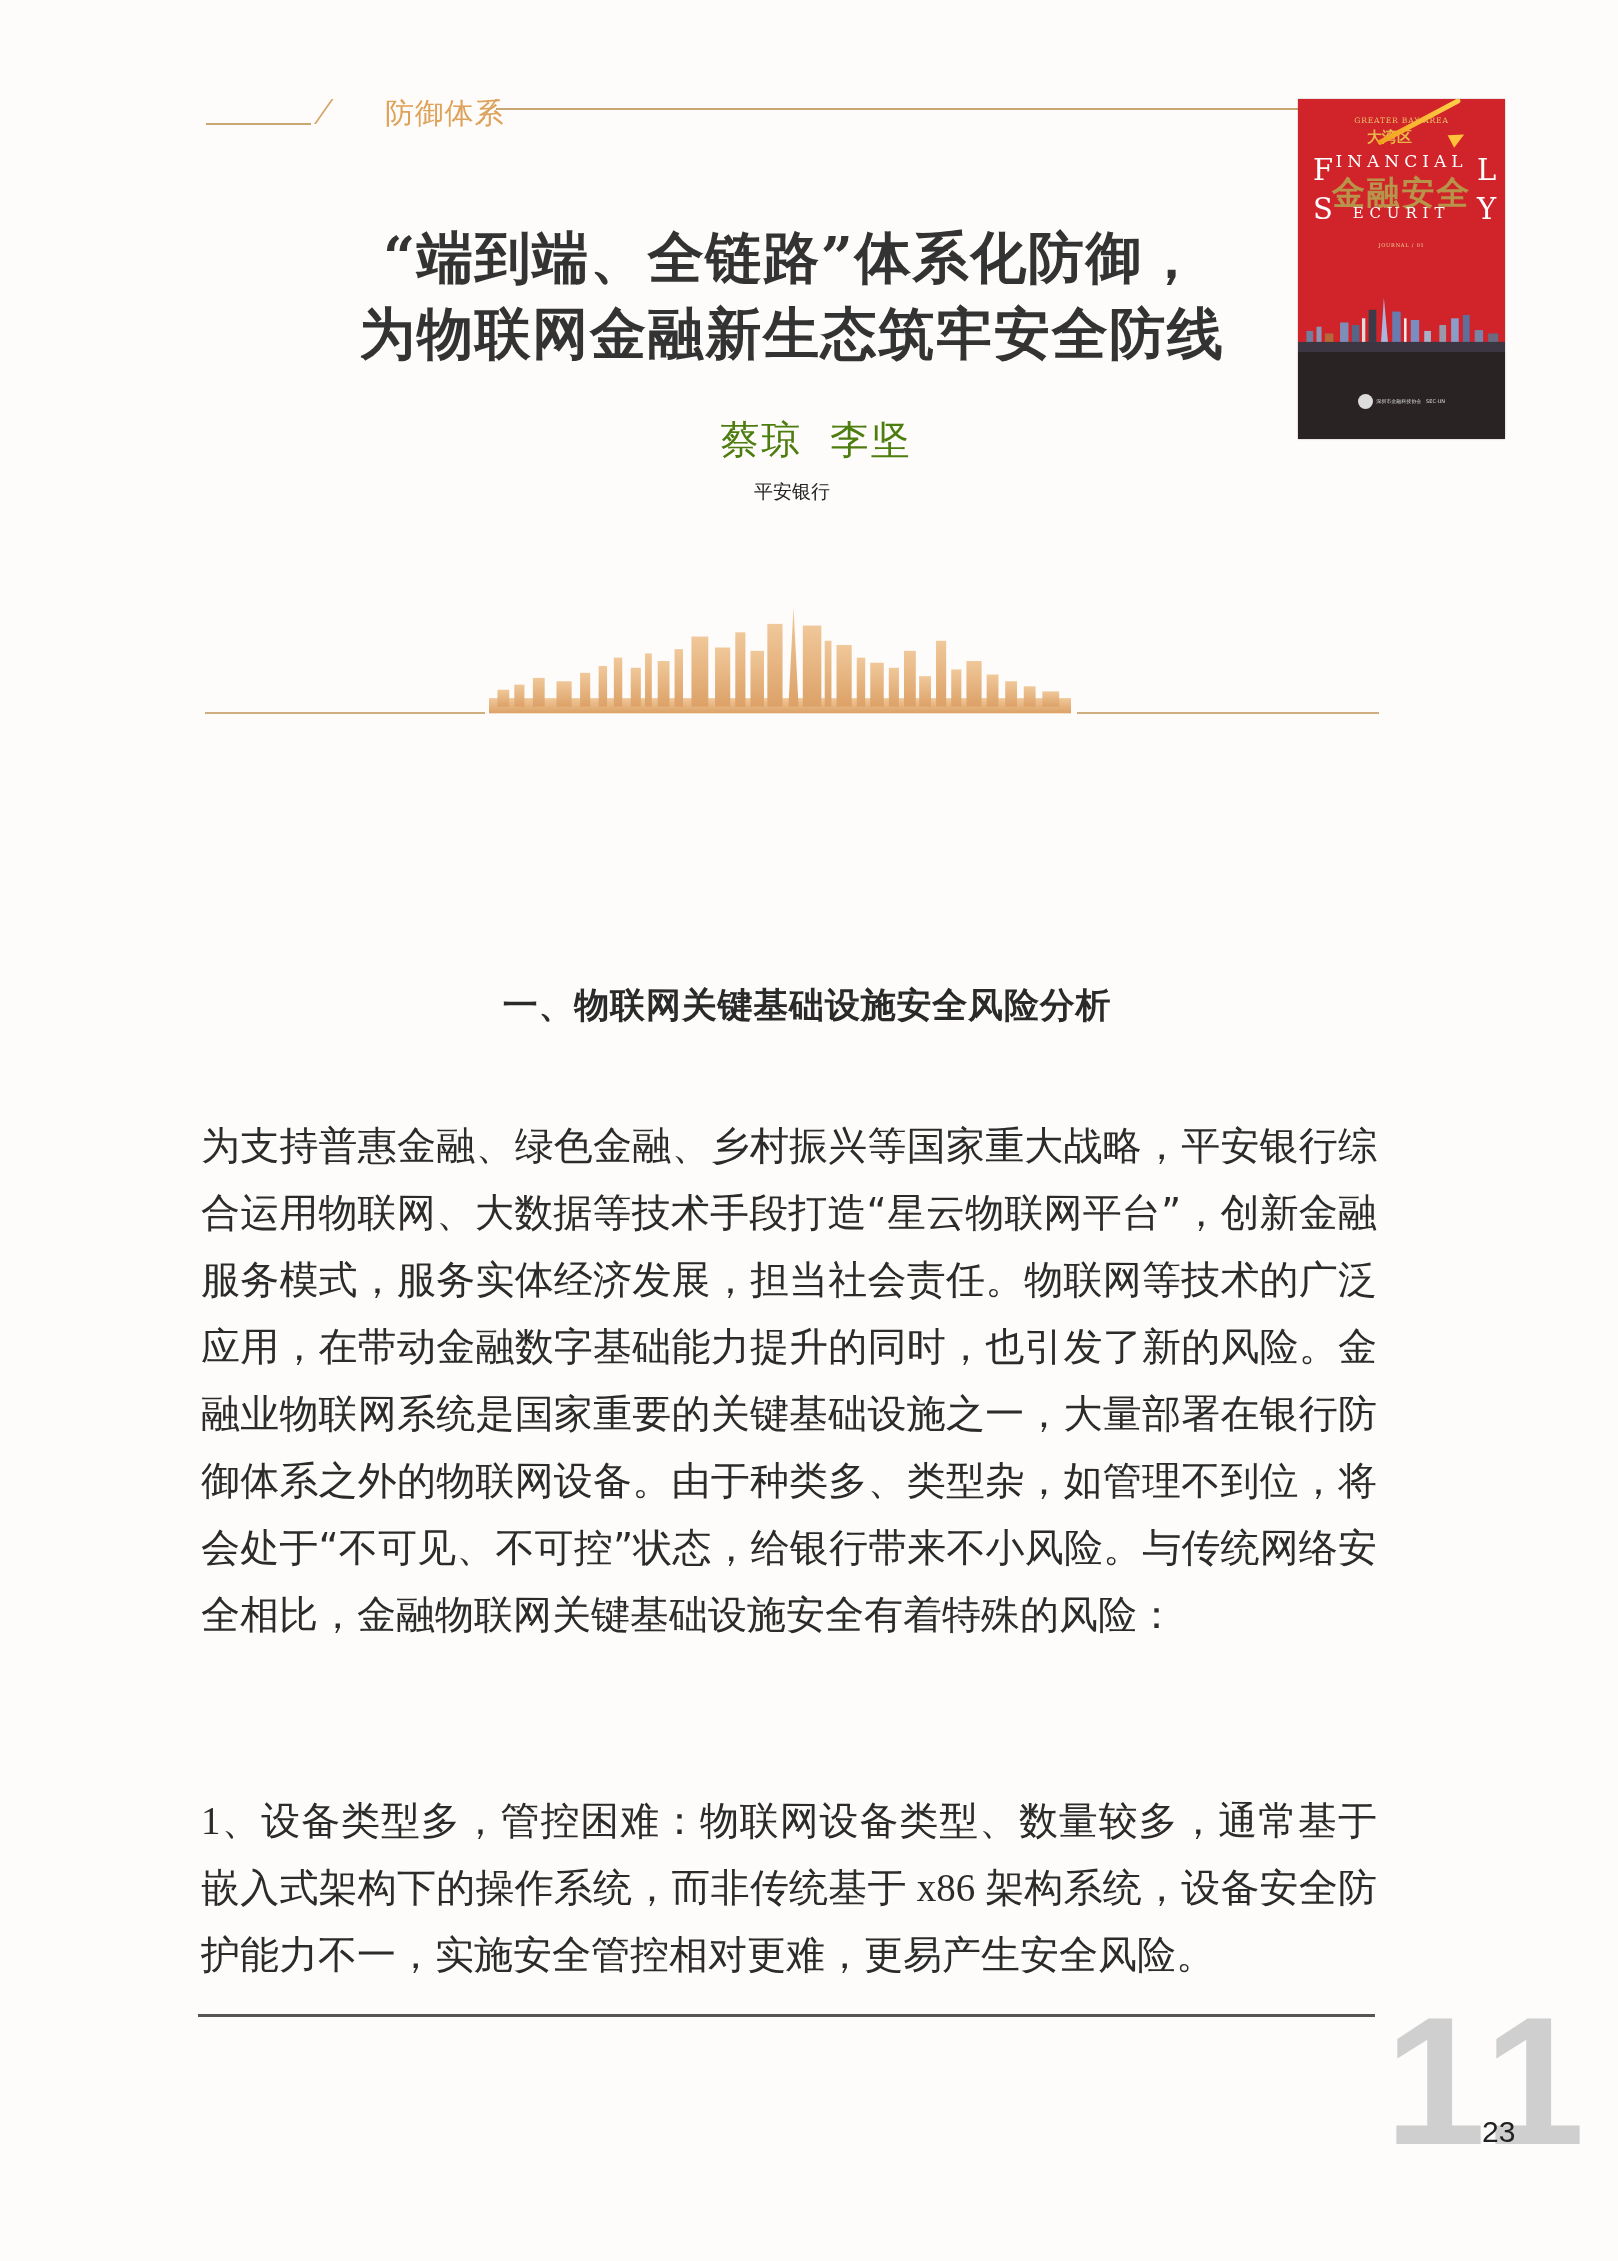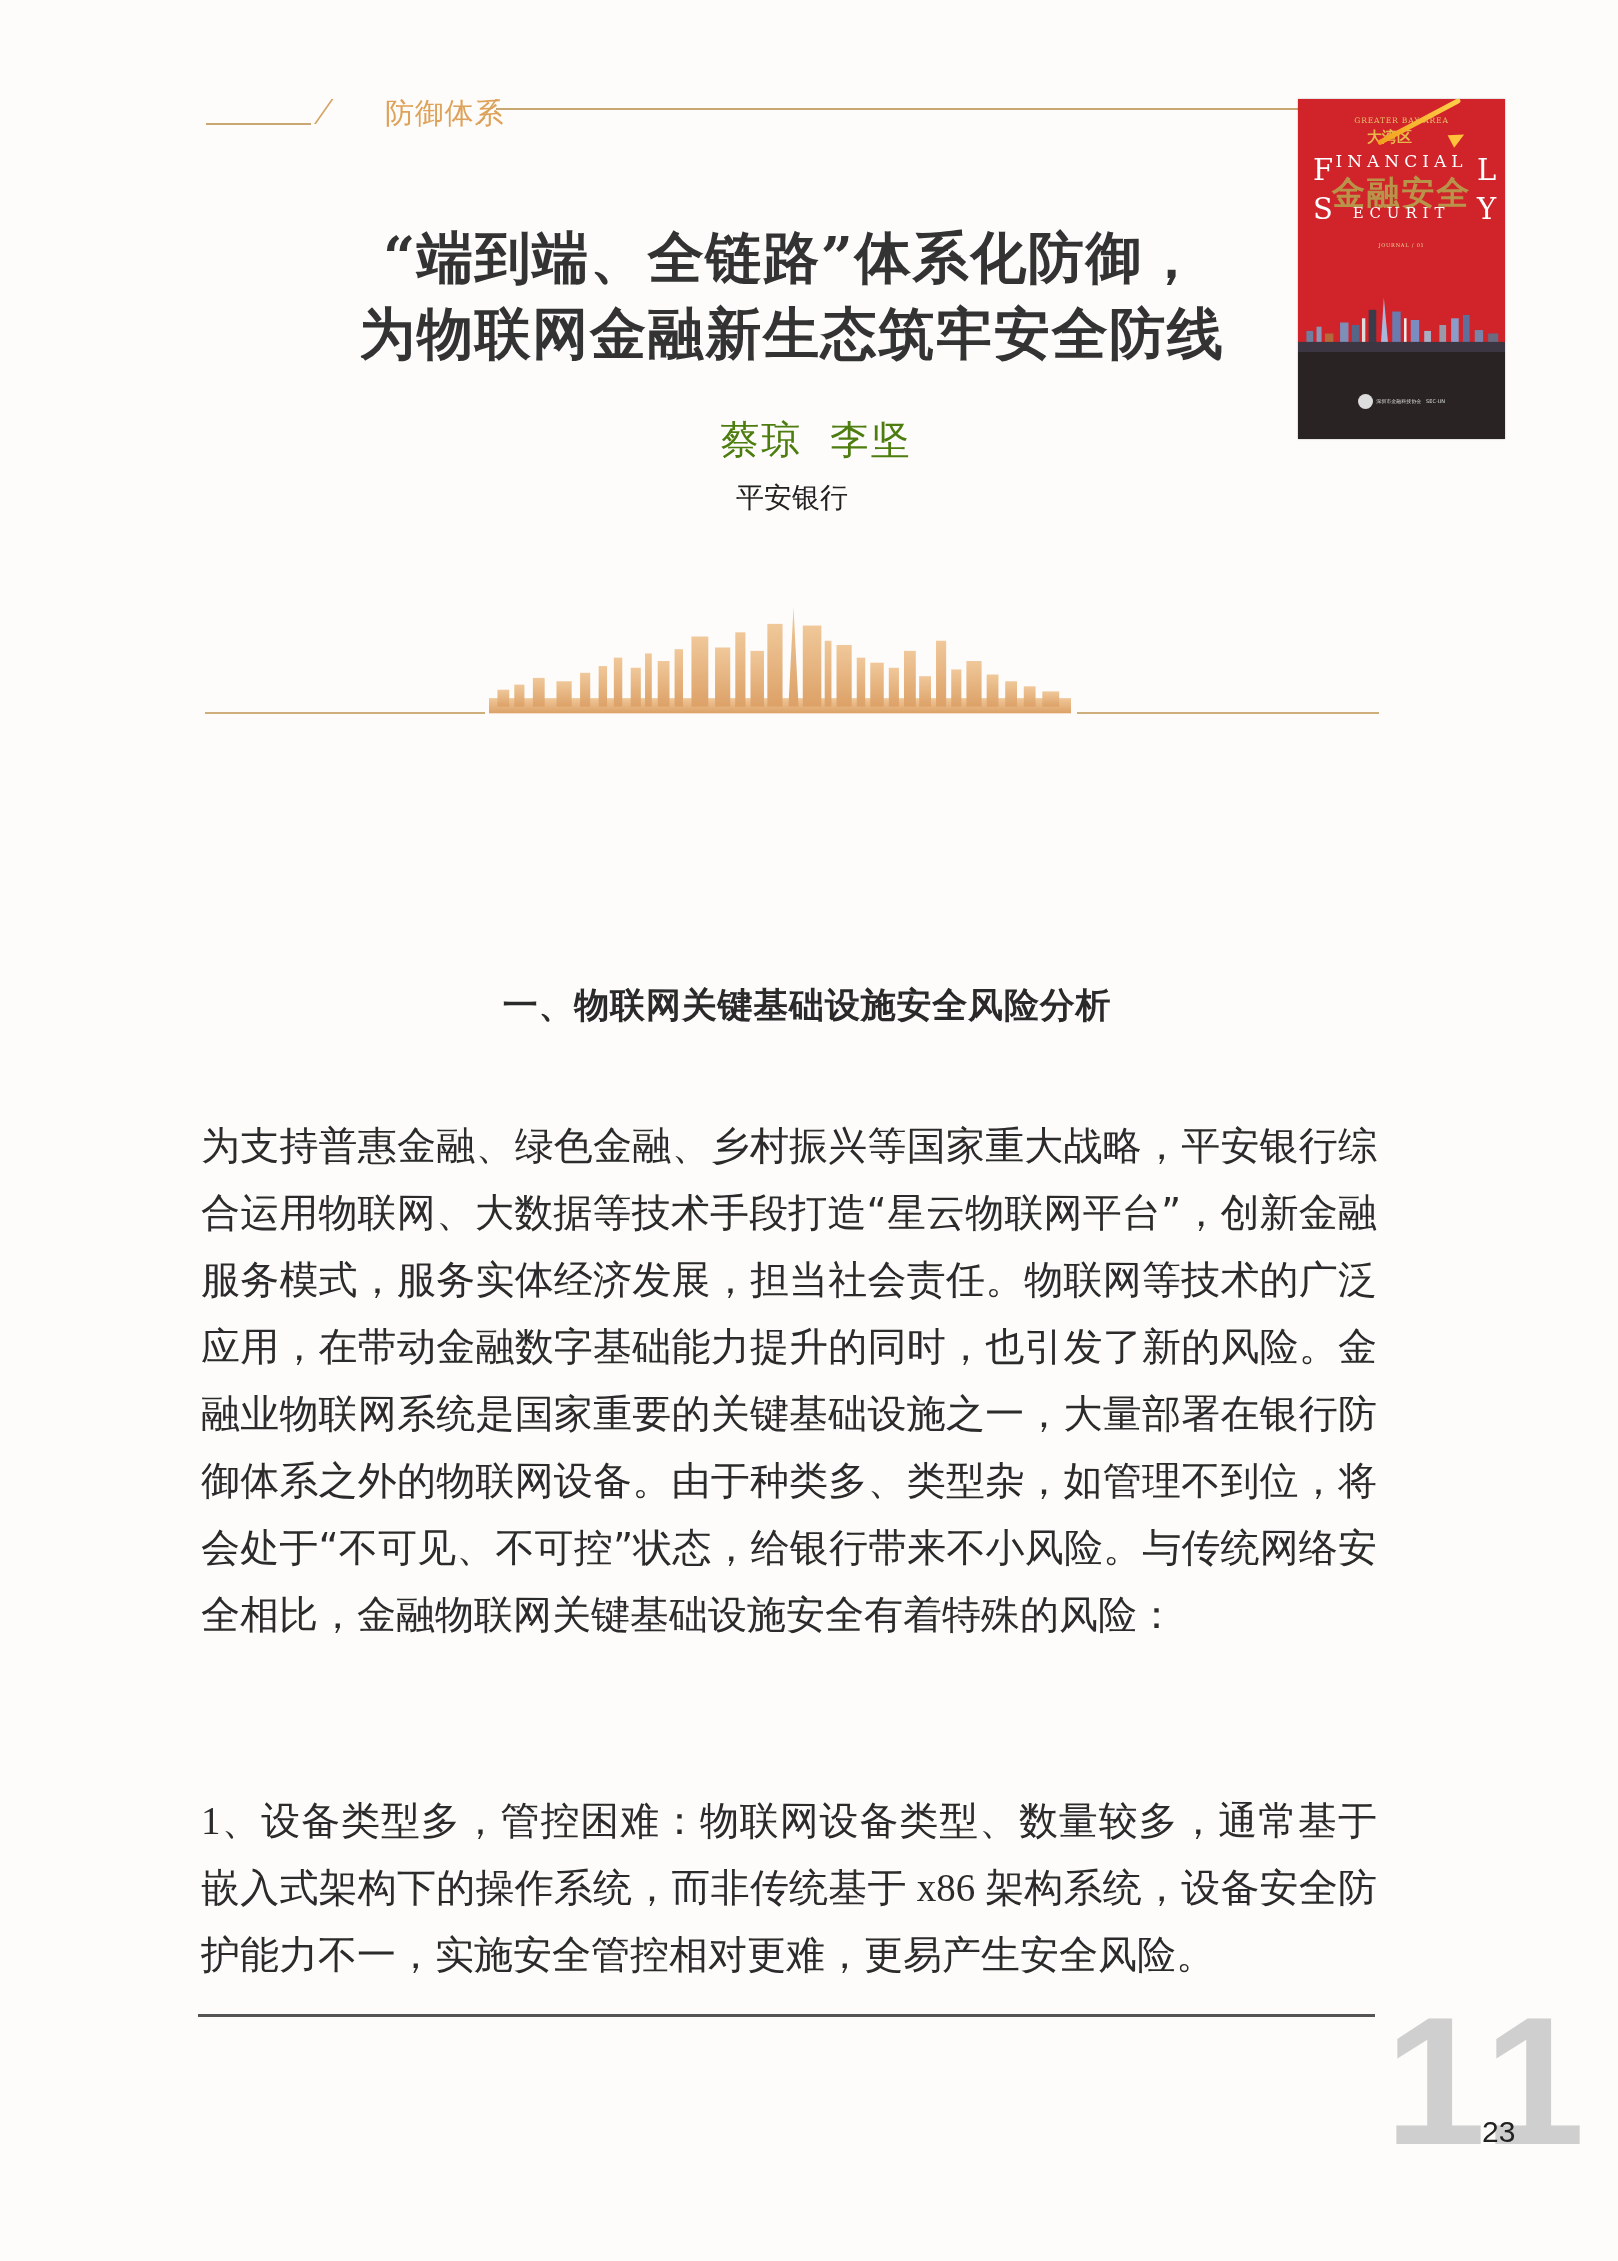--- a/index.html
+++ b/index.html
@@ -31,21 +31,21 @@
     .cover .sec { position: absolute; left: 0; width: 100%; top: 105px; text-align: center; font-family: "DejaVu Serif", serif; color: #fff; font-size: 15px; letter-spacing: 5.9px; }
     .cover .journal { position: absolute; left: 0; width: 100%; top: 143px; text-align: center; font-family: "DejaVu Serif", serif; color: #f2d39a; font-size: 5px; letter-spacing: 0.8px; }
     .cover .skyline { position: absolute; left: 0; top: 194px; width: 100%; height: 59px; }
     .cover .dark { position: absolute; left: 0; top: 253px; width: 100%; height: 88px; background: #2a2323; }
     .cover .logos { position: absolute; left: 0; width: 100%; top: 295px; text-align: center; font-size: 5px; color: #ddd; }
     .cover .logo-circle { display: inline-block; width: 15px; height: 15px; border-radius: 50%; background: #ddd; vertical-align: middle; margin-right: 3.4px; }
 
     
     .title { position: absolute; left: 0; width: 1584px; text-align: center; font-family: "DejaVu Serif", serif; font-weight: bold; font-size: 56px; color: #333; letter-spacing: 1.7px; }
     .authors { position: absolute; left: 0; width: 1584px; text-align: center; font-size: 39px; color: #4d7c0f; letter-spacing: 1.7px; margin-left: 24px; }
-    .affil { position: absolute; left: 0; width: 1584px; text-align: center; font-size: 28px; color: #222; }
+    .affil { position: absolute; left: 0; width: 1584px; text-align: center; font-size: 19px; color: #222; }
 
     
     .sky-rule { position: absolute; top: 712px; height: 1.7px; background: #cfae7d; }
     .skyline-main { position: absolute; left: 489px; top: 607px; width: 582px; height: 108px; }
 
     
     .section-heading { position: absolute; left: 0; width: 1584px; top: 982px; text-align: center; font-size: 35px; font-weight: bold; color: #2a2a2a; letter-spacing: 0.8px; padding-left: 15px; }
 
     
     .body-text { position: absolute; left: 201px; width: 1176px; font-size: 39px; line-height: 67px; color: #2b2b2b; text-align: justify; text-align-last: left; }

